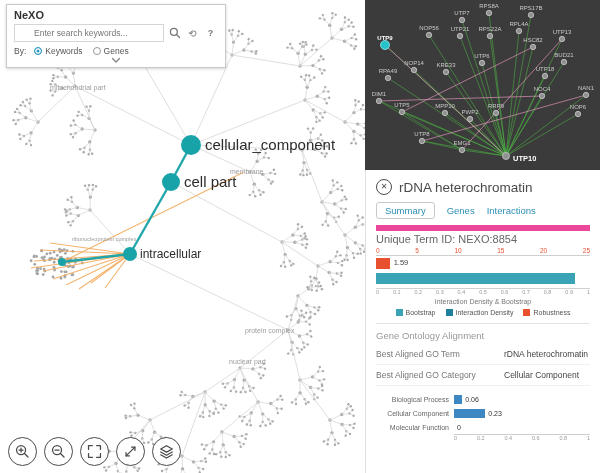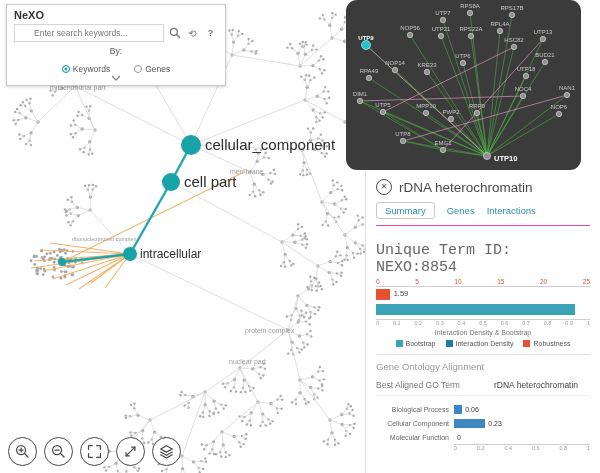--- a/index.html
+++ b/index.html
@@ -9,56 +9,56 @@
   #tree-panel{position:absolute;left:0;top:0;width:365px;height:473px;background:#fff;}
   #tree-svg{position:absolute;left:0;top:0;}
   
   #search-card{position:absolute;left:6px;top:4px;width:220px;background:#fff;
     border:1px solid #c9c9c9;box-shadow:0 1px 3px rgba(0,0,0,.18);padding:4px 7px 1px;z-index:5;box-sizing:border-box;}
   .sc-title{font-size:11px;font-weight:bold;color:#333;}
   .sc-row{display:flex;align-items:center;gap:3px;margin-top:3px;}
   .sc-row input{flex:1;height:16px;font-size:8.5px;border:1px solid #d5d5d5;padding:0 19px;color:#333;outline:none;min-width:0;
     font-family:"Liberation Sans",sans-serif;}
   .sc-ic{width:15px;height:15px;display:flex;align-items:center;justify-content:center;color:#777;font-size:10px;cursor:pointer;}
-  .sc-row2{display:flex;align-items:center;gap:8px;font-size:8.5px;color:#555;margin:4px 0 1px;flex-direction:column;}
+  .sc-row2{display:flex;align-items:center;gap:8px;font-size:8.5px;color:#555;margin:4px 0 1px;}
   .radio{width:8px;height:8px;border:1px solid #999;border-radius:50%;display:inline-block;margin-right:3px;vertical-align:-1px;box-sizing:border-box;}
   .radio.checked{border-color:#2a9bbf;background:#2a9bbf;box-shadow:inset 0 0 0 1.5px #fff;}
   .sc-opt{display:flex;align-items:center;cursor:pointer;}
   .sc-collapse{display:flex;justify-content:center;height:9px;cursor:pointer;}
   
   #toolbar{position:absolute;left:8px;bottom:7px;display:flex;gap:7px;z-index:5;}
   .tb-btn{width:29px;height:29px;border:1.6px solid #4a4a4a;border-radius:50%;background:rgba(255,255,255,.9);
     display:flex;align-items:center;justify-content:center;cursor:pointer;box-sizing:border-box;}
   .tb-btn svg{stroke:#4a4a4a;fill:none;stroke-width:1.5;stroke-linecap:round;stroke-linejoin:round;}
   
-  #subnet-panel{position:absolute;left:346px;top:0;width:235px;height:170px;background:#3b3b3b;border-radius:11px;}
+  #subnet-panel{position:absolute;left:365px;top:0;width:235px;height:170px;background:#3b3b3b;}
   
   #detail-panel{position:absolute;left:365px;top:170px;width:235px;height:303px;background:#fff;
     border-left:1px solid #e0e0e0;box-sizing:border-box;padding:8px 10px 0;overflow:hidden;}
   .dp-header{display:flex;align-items:center;gap:7px;margin:1px 0 7px;}
   .close-btn{width:16px;height:16px;border:1.5px solid #4a4a4a;border-radius:50%;color:#4a4a4a;
     font-size:8px;line-height:13px;text-align:center;box-sizing:border-box;cursor:pointer;flex:0 0 auto;}
   .dp-title{font-size:13.5px;color:#4a4a4a;}
-  .dp-tabs{display:flex;gap:12px;align-items:center;font-size:9.5px;color:#2d8fb5;border-bottom:1px solid #ec4899;padding-bottom:6px;}
+  .dp-tabs{display:flex;gap:12px;align-items:center;font-size:9.5px;color:#2d8fb5;border-bottom:6px solid #ec4899;padding-bottom:6px;}
   .tab{cursor:pointer;}
   .tab.active{border:1px solid #c9c9c9;border-radius:3px;padding:2px 8px;}
-  .dp-termid{font-size:15px;color:#666;margin:16px 0 2px;font-family:Liberation Mono, monospace;}
+  .dp-termid{font-size:11px;color:#666;margin:2px 0 2px;}
   .dp-section{font-size:9.5px;color:#999;margin:6px 0 3px;}
   .ticks{display:flex;justify-content:space-between;font-size:5.5px;color:#999;line-height:7px;}
   .ticks.red{color:#e8512f;font-size:6.5px;line-height:8px;}
   .axis-line{border-top:1px solid #cfcfcf;}
   .bar-row{display:flex;height:13px;margin:2px 0;}
   .bar{height:11px;}
   .bar-label{font-size:7.5px;color:#444;margin-left:4px;}
   .axis-caption{text-align:center;font-size:7px;color:#777;margin-top:2px;}
   .legend{display:flex;justify-content:center;gap:10px;font-size:7px;color:#555;margin-top:4px;}
   .legend .sw{width:7px;height:7px;display:inline-block;margin-right:3px;vertical-align:-1px;}
   .divider{border-top:1px solid #e3e3e3;margin:7px 0 0;}
   .go-table .row{display:flex;font-size:8.5px;padding:5px 0;border-bottom:1px solid #f0f0f0;}
-  .go-table .k{width:118px;color:#777;flex:0 0 auto;}
+  .go-table .k{width:128px;color:#777;flex:0 0 auto;}
   .go-table .v{color:#444;}
   #go-chart{margin-top:6px;}
   .grow{display:flex;align-items:center;height:14px;}
   .glabel{width:78px;text-align:right;padding-right:5px;font-size:7px;color:#666;flex:0 0 auto;box-sizing:border-box;}
   .gbararea{flex:1;display:flex;align-items:center;}
   .gbar{height:9px;}
   .gval{font-size:7px;color:#333;margin-left:3px;}
   .go-axis{margin-left:78px;}
   svg text{font-family:"Liberation Sans",sans-serif;}
 </style>
@@ -1363,21 +1363,21 @@
           <svg width="12" height="12" viewBox="0 0 14 14" fill="none" stroke="#777" stroke-width="1.5" stroke-linecap="round">
             <circle cx="5.7" cy="5.7" r="4"></circle>
               <line x1="8.8" y1="8.8" x2="12.3" y2="12.3"></line>
           </svg>
         </span>
         <span class="sc-ic">⟲</span>
         <span class="sc-ic" style="font-weight:bold;font-size:9px;">?</span>
       </div>
       <div class="sc-row2">
         <span>By:</span>
-        <span id="search-options" style="display: flex; gap: 24px;">
+        <span id="search-options" style="display: flex; gap: 10px;">
             <span class="sc-opt">
               <span class="radio checked"></span>
               <span>Keywords</span>
             </span>
             <span class="sc-opt">
               <span class="radio"></span>
               <span>Genes</span>
             </span>
           </span>
       </div>
@@ -1574,20 +1574,24 @@
         </div>
     </div>
 
     <div class="divider"></div>
     <div class="dp-section">Gene Ontology Alignment</div>
     <div class="go-table">
       <div class="row">
         <span class="k">Best Aligned GO Term</span>
         <span class="v">rDNA heterochromatin</span>
       </div>
+      <div class="row">
+        <span class="k">Best Aligned GO Category</span>
+        <span class="v">Cellular Component</span>
+      </div>
     </div>
 
     <div id="go-chart">
         <div class="grow">
           <span class="glabel">Biological Process</span>
           <span class="gbararea">
             <span class="gbar" style="width: 6%; background: rgb(61, 135, 194);"></span>
             <span class="gval">0.06</span>
           </span>
         </div>

